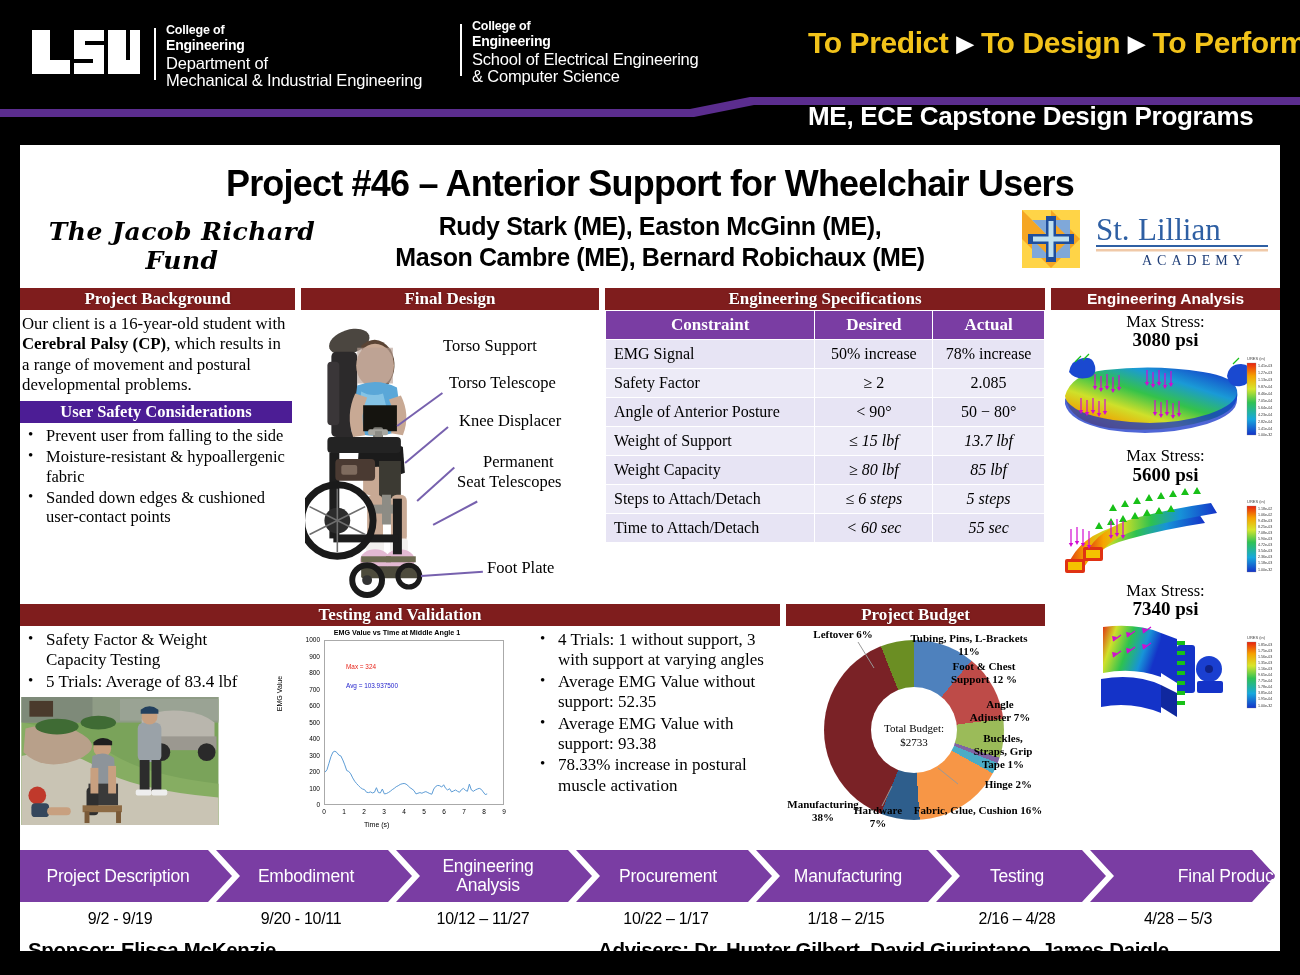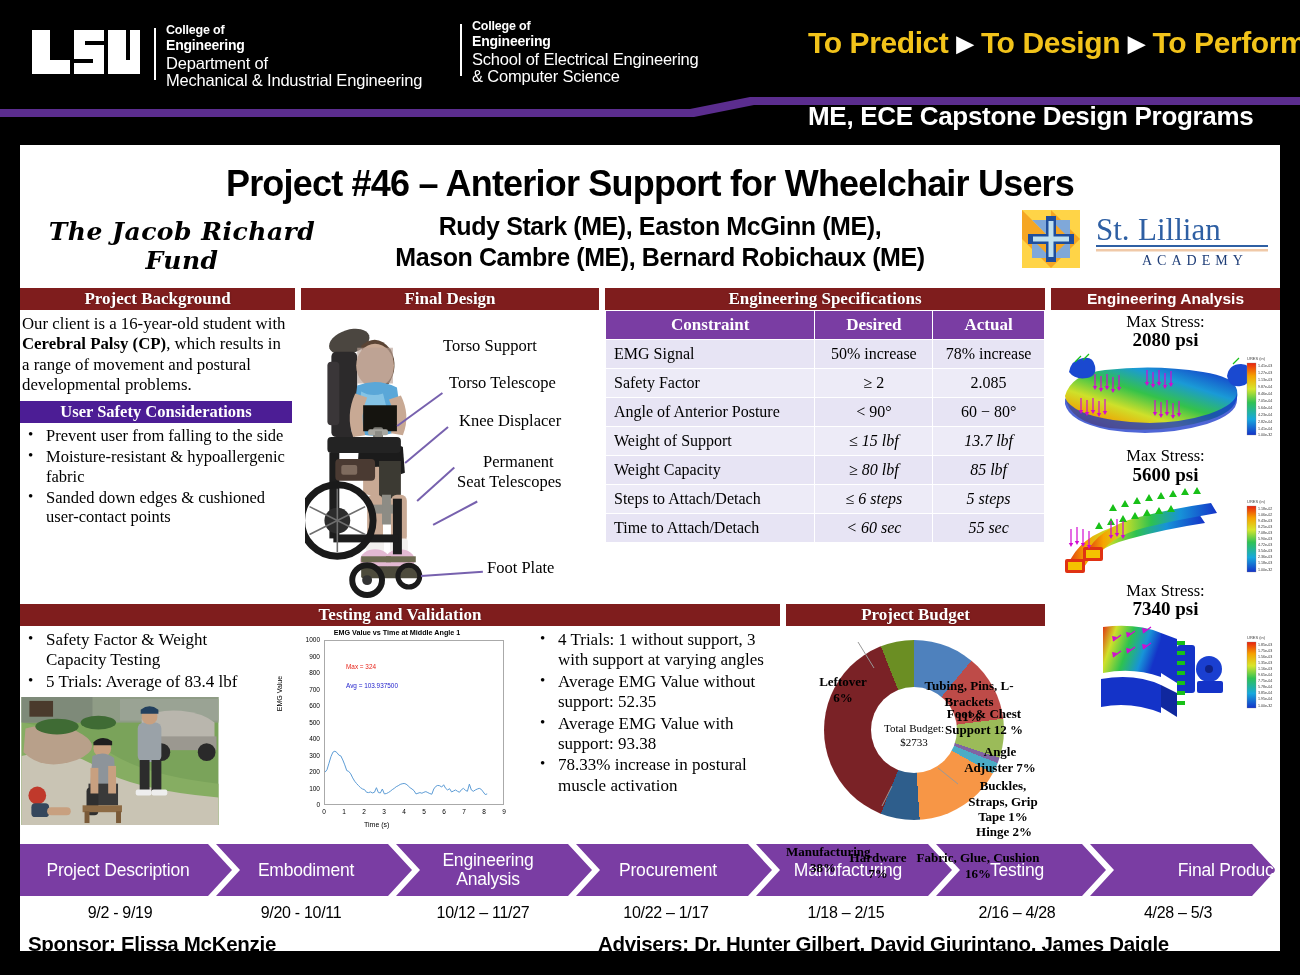--- a/index.html
+++ b/index.html
@@ -141,25 +141,25 @@
   .donut:after {
     content: ""; position: absolute; left: 47px; top: 47px; width: 86px; height: 86px;
     background: #fff; border-radius: 50%;
   }
   .donut-center {
     position: absolute; left: 85px; top: 96px; width: 86px; text-align: center;
     font-family: "Liberation Serif", serif; font-size: 11px; color: #000; line-height: 1.25; z-index: 3;
   }
   .dlbl {
     position: absolute; font-family: "Liberation Serif", serif; font-weight: bold;
-    font-size: 13px; color: #000; line-height: 1.2; z-index: 4; margin-top: 46px;
-  }
-
-  
-  .timeline { position: relative; height: 52px; }
+    font-size: 11px; color: #000; line-height: 1.2; z-index: 4;
+  }
+
+  
+  .timeline { position: relative; height: 52px; margin-top: 6px; }
   .chev {
     position: absolute; top: 0; height: 52px; background: #7A3DA3;
     color: #fff; font-size: 17.5px; font-weight: normal;
     display: flex; align-items: center; justify-content: center; text-align: center;
     line-height: 1.08; letter-spacing: -0.2px;
   }
   .chev .lbl { padding: 0 14px; }
   .dates { position: relative; height: 36px; }
   .dt {
     position: absolute; top: 8px; text-align: center;
@@ -371,21 +371,21 @@
             <td class="c">78% increase</td>
           </tr>
           <tr>
             <td>Safety Factor</td>
             <td class="c">≥ 2</td>
             <td class="c">2.085</td>
           </tr>
           <tr>
             <td>Angle of Anterior Posture</td>
             <td class="c">&lt; 90°</td>
-            <td class="c">60 − 80°</td>
+            <td class="c">50 − 80°</td>
           </tr>
           <tr>
             <td>Weight of Support</td>
             <td class="c it">≤ 15 lbf</td>
             <td class="c it">13.7 lbf</td>
           </tr>
           <tr>
             <td>Weight Capacity</td>
             <td class="c it">≥ 80 lbf</td>
             <td class="c it">85 lbf</td>
@@ -402,21 +402,21 @@
           </tr>
         </tbody>
       </table>
     </div>
 
     <div class="col-bg col-analysis">
       <div class="sec-bar sans">Engineering Analysis</div>
 
       <div class="fea-block" style="margin-top:3px">
         <div class="fea-cap">Max Stress:</div>
-        <div class="fea-cap"><b>2080 psi</b></div>
+        <div class="fea-cap"><b>3080 psi</b></div>
         <svg viewBox="0 0 229 92" width="229" height="92">
           <defs>
             <linearGradient id="g1" x1="0" y1="1" x2="0.9" y2="0">
               <stop offset="0" stop-color="#d33a15"></stop>
                 <stop offset=".18" stop-color="#f0a000"></stop>
               <stop offset=".36" stop-color="#cfe02a"></stop>
                 <stop offset=".55" stop-color="#34c24a"></stop>
               <stop offset=".75" stop-color="#1a9ad6"></stop>
                 <stop offset="1" stop-color="#1433c8"></stop>
             </linearGradient>

